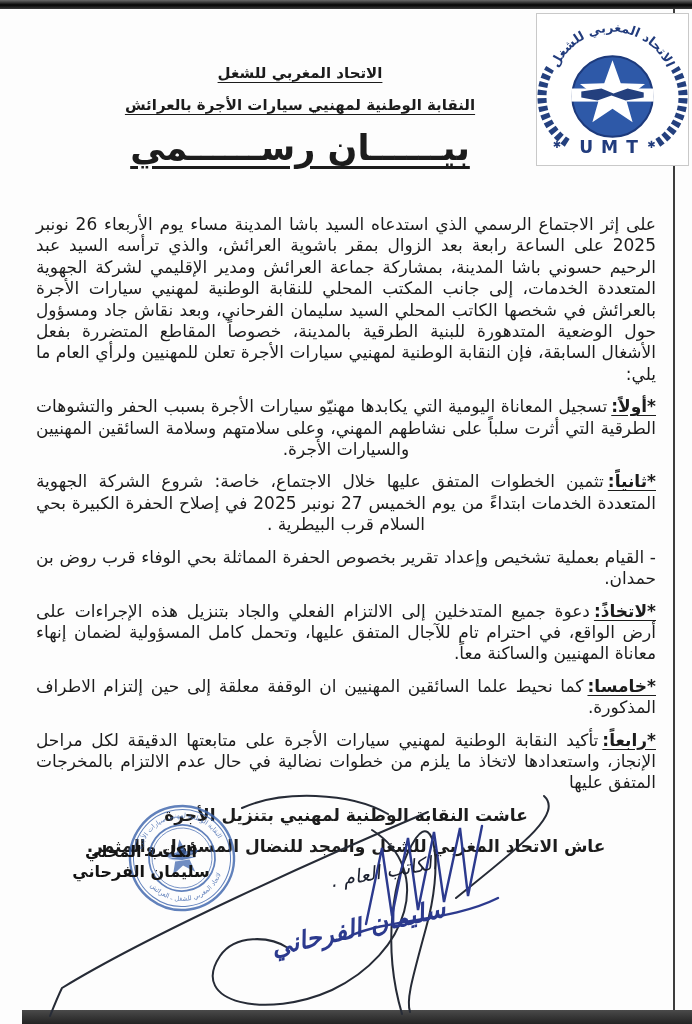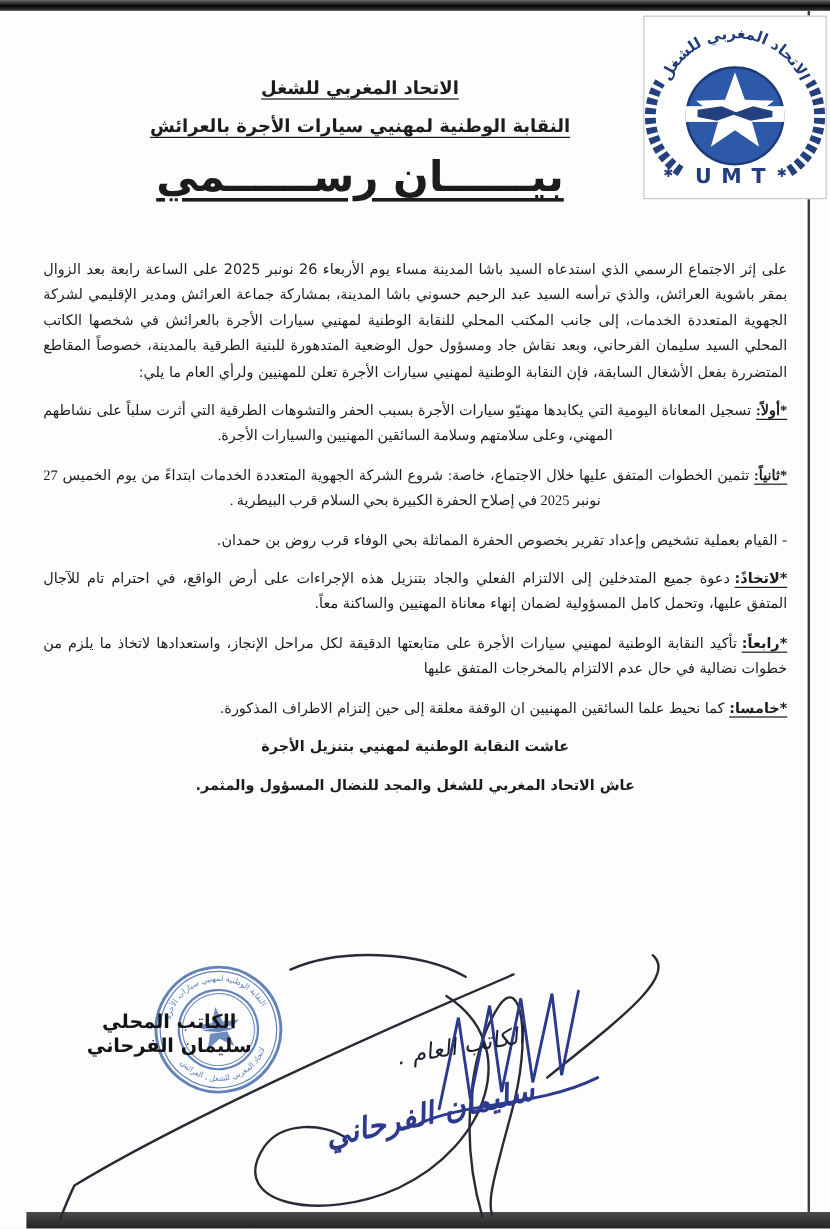--- a/index.html
+++ b/index.html
@@ -16,23 +16,23 @@
   .logo-box{position:absolute;top:13px;left:536px;width:153px;height:153px;
     border:1px solid #c9c9c9;background:#fff;box-sizing:border-box;}
   .titles{position:absolute;top:64px;left:55px;width:490px;text-align:center;}
   .org-title,.union-title{
     font-size:15px;font-weight:bold;text-decoration:underline;
     text-underline-offset:4px;margin:0 0 14px 0;}
   .statement-title{
     font-size:35px;font-weight:bold;text-decoration:underline;
     text-underline-offset:6px;margin:10px 0 0 0;letter-spacing:1px;}
   .body-text{position:absolute;top:214px;left:36px;width:620px;
-    font-size:12px;line-height:21.4px;text-align:justify;}
+    font-size:17px;line-height:21.4px;text-align:justify;}
   .body-text p{margin:0 0 11px 0;}
-  .center-last{text-align-last:center;font-family:Liberation Serif, serif;}
+  .center-last{text-align-last:center;}
   .lbl{font-weight:bold;text-decoration:underline;text-underline-offset:3px;padding-left:4px;}
   .slogan{text-align:center;font-weight:bold;margin:4px 0 10px 0 !important;}
   .sig-svg{position:absolute;left:20px;top:786px;width:600px;height:236px;}
   .printed-signatory{position:absolute;left:55px;top:842px;width:172px;
     text-align:center;font-size:16px;line-height:20px;font-weight:bold;color:#141414;}
 </style>
 </head>
 <body>
 
 <div class="page">
@@ -79,23 +79,23 @@
     <p class="center-last"><span class="lbl">*أولاً:</span><span>تسجيل المعاناة اليومية التي يكابدها مهنيّو سيارات الأجرة بسبب الحفر والتشوهات الطرقية التي أثرت سلباً على نشاطهم المهني، وعلى سلامتهم وسلامة السائقين المهنيين والسيارات الأجرة.</span></p>
 
     <p class="center-last"><span class="lbl">*ثانياً:</span><span>تثمين الخطوات المتفق عليها خلال الاجتماع، خاصة: شروع الشركة الجهوية المتعددة الخدمات ابتداءً من يوم الخميس 27 نونبر 2025 في إصلاح الحفرة الكبيرة بحي السلام قرب البيطرية .</span></p>
 
     <p><span>- القيام بعملية تشخيص وإعداد تقرير بخصوص الحفرة المماثلة بحي الوفاء قرب روض بن حمدان.</span></p>
 
 
 
     <p><span class="lbl">*لاتخاذً:</span><span>دعوة جميع المتدخلين إلى الالتزام الفعلي والجاد بتنزيل هذه الإجراءات على أرض الواقع، في احترام تام للآجال المتفق عليها، وتحمل كامل المسؤولية لضمان إنهاء معاناة المهنيين والساكنة معاً.</span></p>
 
+    <p><span class="lbl">*خامسا:</span><span>كما نحيط علما السائقين المهنيين ان الوقفة معلقة إلى حين إلتزام الاطراف المذكورة.</span></p>
+
     <p><span class="lbl">*رابعاً:</span><span>تأكيد النقابة الوطنية لمهنيي سيارات الأجرة على متابعتها الدقيقة لكل مراحل الإنجاز، واستعدادها لاتخاذ ما يلزم من خطوات نضالية في حال عدم الالتزام بالمخرجات المتفق عليها</span></p>
-
-    <p><span class="lbl">*خامسا:</span><span>كما نحيط علما السائقين المهنيين ان الوقفة معلقة إلى حين إلتزام الاطراف المذكورة.</span></p>
 
 
     <p class="slogan">عاشت النقابة الوطنية لمهنيي بتنزيل الأجرة</p>
     <p class="slogan">عاش الاتحاد المغربي للشغل والمجد للنضال المسؤول والمثمر.</p>
   </div>
 
   <svg class="sig-svg" viewBox="0 0 600 236">
 
     <g transform="translate(162,72) rotate(-8)" opacity="0.82">
       <circle r="52" fill="none" stroke="#3f66ad" stroke-width="2.4"></circle>

